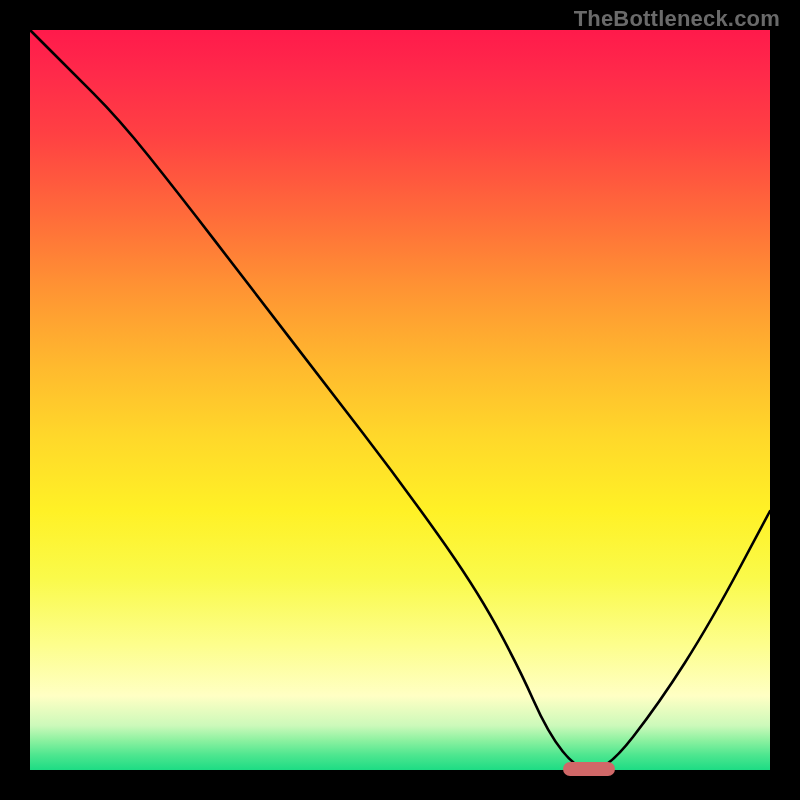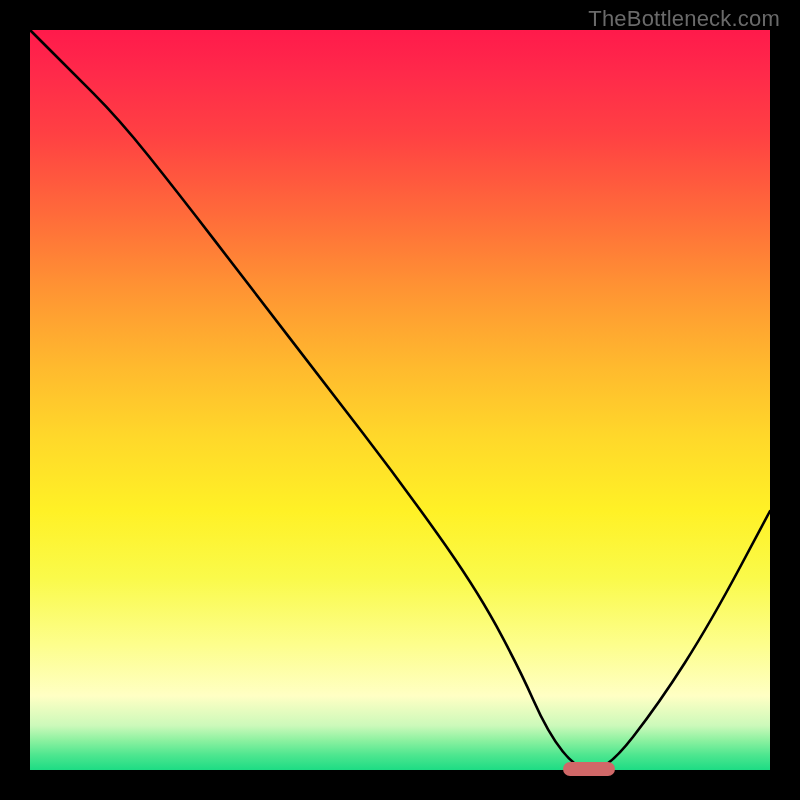--- a/index.html
+++ b/index.html
@@ -10,21 +10,21 @@
     background: #000;
     position: relative;
     font-family: Arial, Helvetica, sans-serif;
   }
   .watermark {
     position: absolute;
     top: 6px;
     right: 20px;
     color: #6a6a6a;
     font-size: 22px;
-    font-weight: 400;
+    font-weight: 700;
     letter-spacing: 0.2px;
     z-index: 5;
   }
   .plot-area {
     position: absolute;
     left: 30px;
     top: 30px;
     width: 740px;
     height: 740px;
     background: linear-gradient(to bottom,

